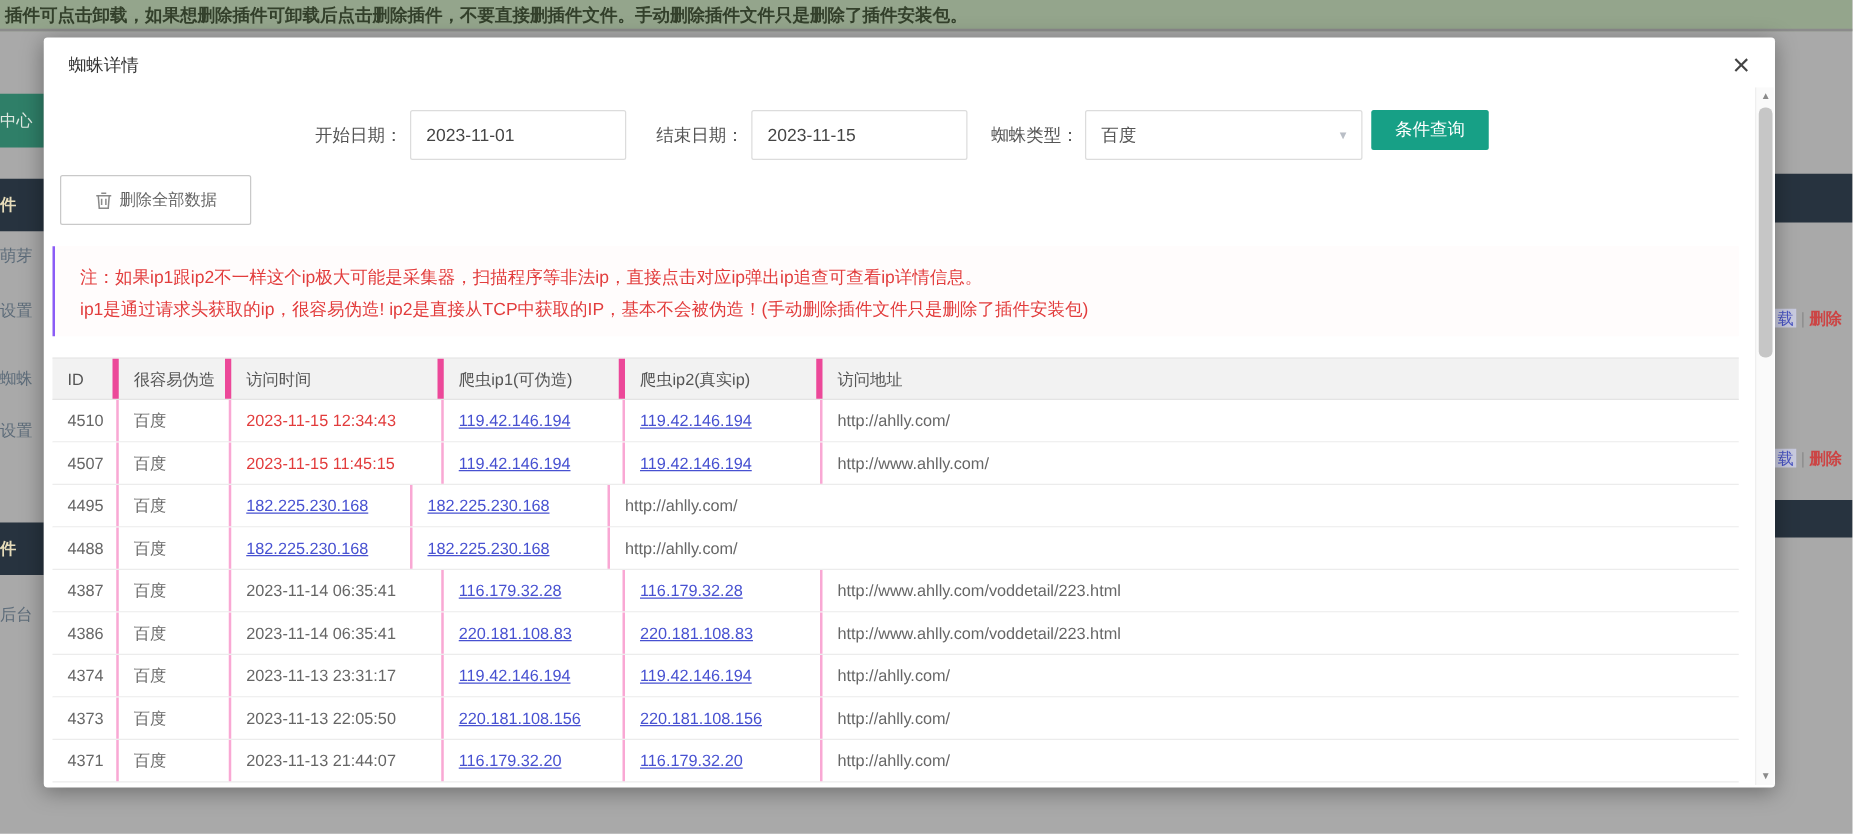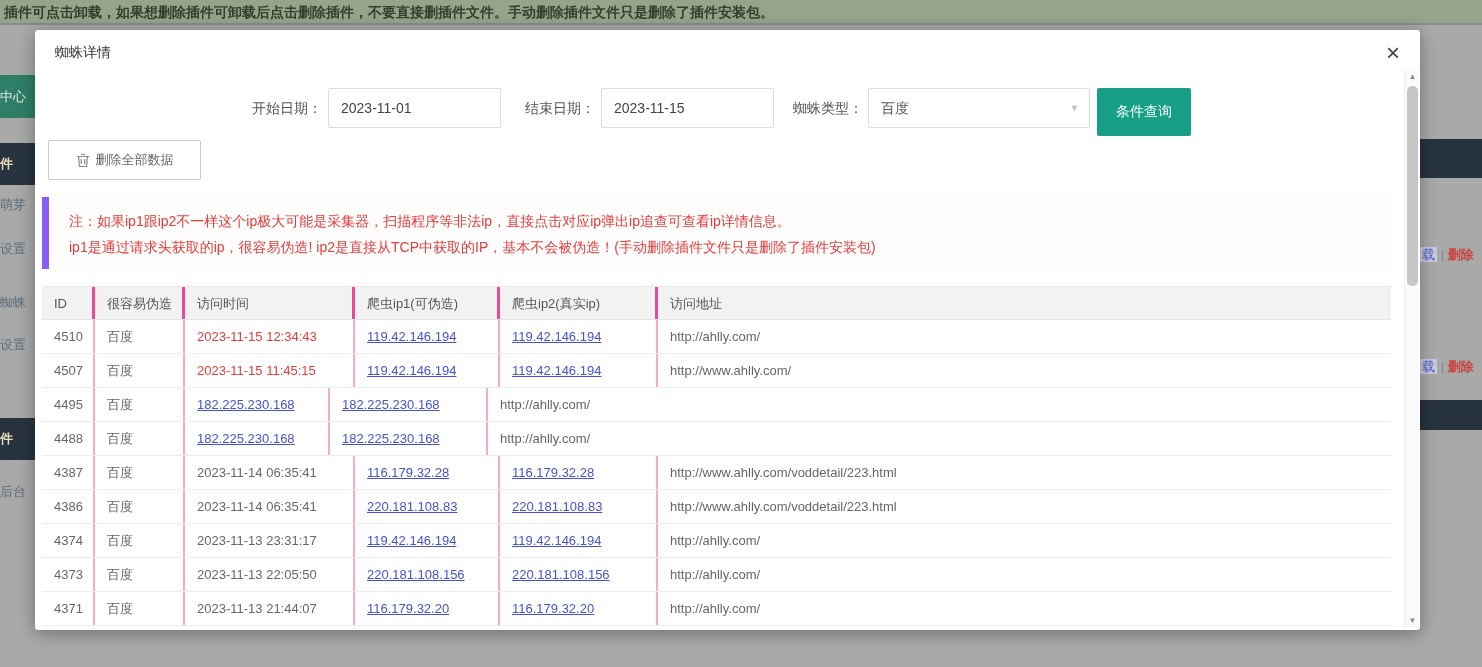--- a/index.html
+++ b/index.html
@@ -48,42 +48,42 @@
   .flt-input { position:absolute; top:58px; height:40px; border:1px solid #dcdcdc;
     border-radius:2px; background:#fff; font-size:14px; color:#444; padding:0 12px;
     font-family:"Liberation Sans","DejaVu Sans",sans-serif; }
   .inp-start { left:293px; width:173px; }
   .inp-end   { left:566px; width:173px; }
   .sel-type  { left:833px; width:222px; top:58px; height:40px; position:absolute;
     border:1px solid #dcdcdc; border-radius:2px; background:#fff; font-size:14px;
     color:#555; line-height:38px; padding-left:12px; cursor:pointer; }
   .sel-chevron { position:absolute; right:10px; top:0; font-size:9px; color:#b9bec6;
     line-height:38px; }
-  .query-btn { position:absolute; left:1062px; top:58px; width:94px; height:48px;
+  .query-btn { position:absolute; left:1062px; top:58px; width:94px; height:32px;
     background:var(--accent,#17a086); color:#fff; border:none; border-radius:2px;
     font-size:14px; cursor:pointer; font-family:inherit; }
 
   
   .delete-btn { position:absolute; left:13px; top:110px; width:153px; height:40px;
     background:#fff; border:1px solid #c9c9c9; border-radius:2px; color:#666;
     font-size:13px; cursor:pointer; display:flex; align-items:center;
     justify-content:center; gap:6px; font-family:inherit; }
   .trash-svg { width:14px; height:15px; }
 
   
   .notice { position:absolute; left:7px; top:167px; width:1349px; height:72px;
-    border-left:7px solid #8b5cf6; background:#fffcfc; padding:11px 0 0 20px; }
+    border-left:2px solid #8b5cf6; background:#fffcfc; padding:11px 0 0 20px; }
   .notice-line { font-size:14px; color:var(--red,#e14d4d); line-height:26px; }
 
   
   .table { position:absolute; left:7px; top:256px; width:1349px; font-size:13px; }
   .thead { display:flex; height:34px; background:#f2f2f2;
     border-top:1px solid #e8e8e8; border-bottom:1px solid #e4e4e4; }
   .th { line-height:33px; color:#555; padding-left:12px; overflow:hidden;
-    white-space:nowrap; border-right:3px solid #ec4899; }
+    white-space:nowrap; border-right:5px solid #ec4899; }
   .th:last-child { border-right:none; }
   .trow { display:flex; height:34px; border-bottom:1px solid #ececec; background:#fff; }
   .td { line-height:33px; color:#666; padding-left:12px; overflow:hidden;
     white-space:nowrap; border-right:2px solid #f9a8d4; }
   .td:last-child { border-right:none; }
   .c0 { width:53px; } .c1 { width:90px; } .c2 { width:170px; }
   .c3 { width:145px; } .c4 { width:158px; } .c5 { flex:1; }
   .td.red { color:var(--red,#e23c3c); }
   .td a { color:var(--link,#4751d1); text-decoration:underline; }
 

